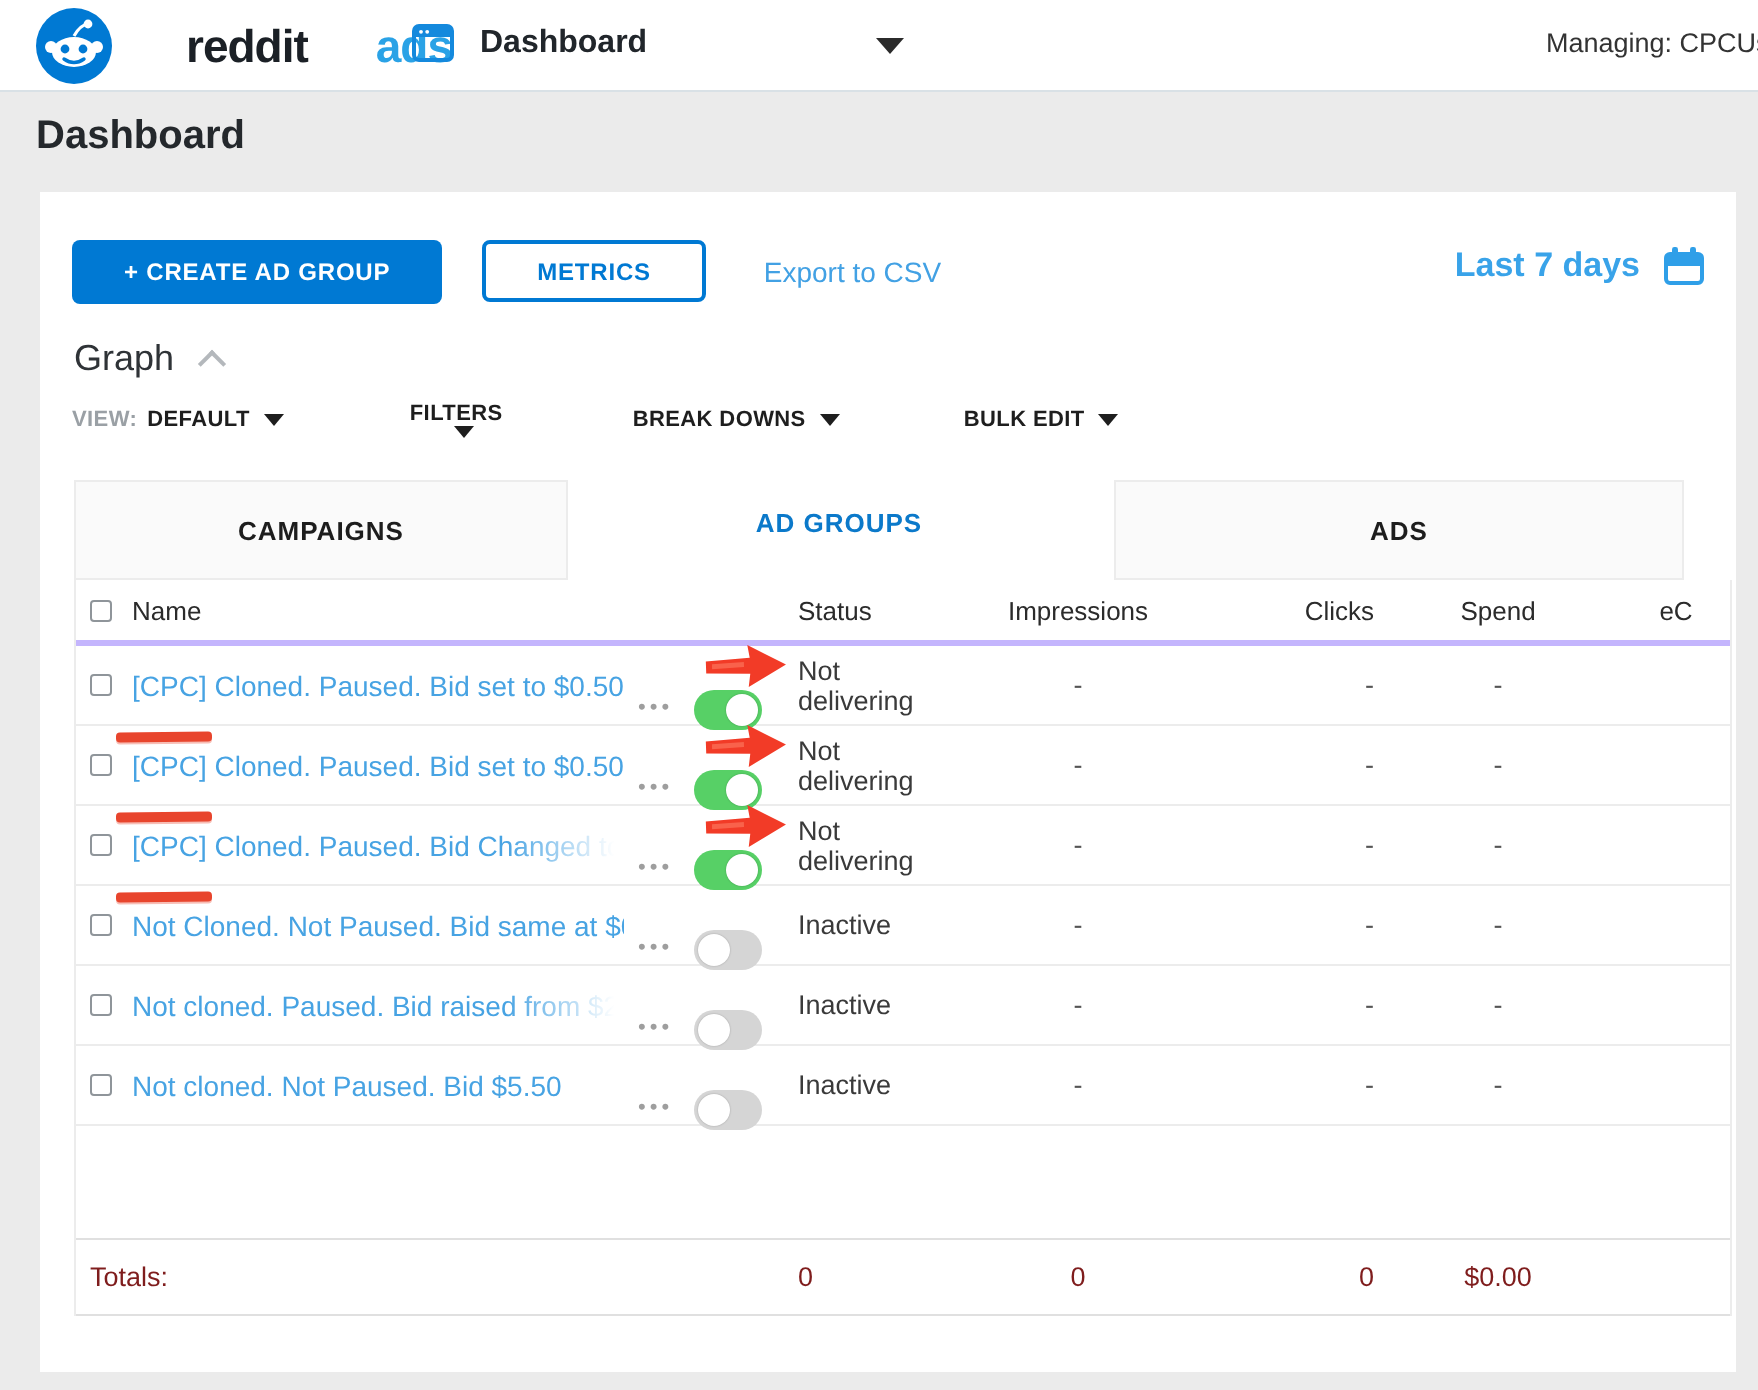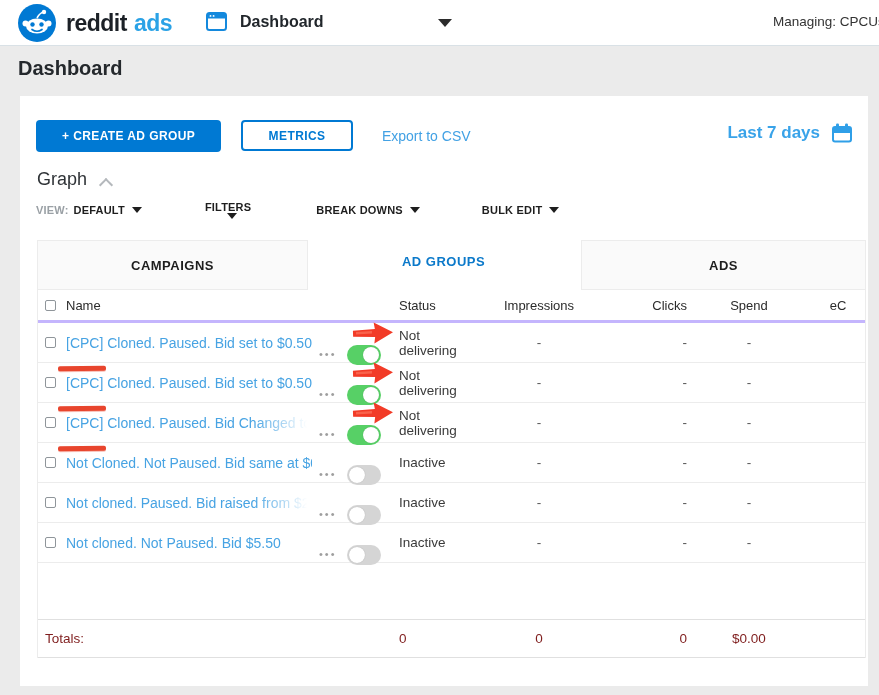--- a/index.html
+++ b/index.html
@@ -9,21 +9,21 @@
     background:#ebebeb;
     position:relative;
     overflow:hidden;
     color:#222;
   }
   
   .topbar {
     position:absolute; top:0; left:0; width:879px; height:46px;
     background:#fff; border-bottom:1px solid #d9e1e6;
   }
-  .logo { position:absolute; left:17px; top:3px; display:flex; align-items:center; }
+  .logo { position:absolute; left:17px; top:3px; display:flex; align-items:center;gap:27px; }
   .logo svg { display:block; }
   .brand-reddit { font-size:23px; font-weight:bold; color:#1b2026; margin-left:9px; letter-spacing:-0.5px; }
   .brand-ads { font-size:23px; font-weight:bold; color:#2aa2e6; margin-left:7px; letter-spacing:-0.5px; }
   .nav-picker { position:absolute; left:206px; top:12px; display:flex; align-items:center; }
   .nav-label { margin-left:13px; font-size:16px; font-weight:bold; color:#21262b; }
   .nav-caret {
     position:absolute; left:438px; top:19px;
     width:0; height:0;
     border-left:7px solid transparent; border-right:7px solid transparent;
     border-top:8px solid #2b2b2b;
@@ -49,21 +49,21 @@
     height:31px; padding:0 26px; background:#fff; color:#0079d3;
     font-size:12px; font-weight:bold; letter-spacing:0.4px;
     border:2px solid #0079d3; border-radius:4px; cursor:pointer;
     margin-left:15px; vertical-align:top; font-family:inherit;
   }
   .export-link { margin-left:24px; font-size:14px; color:#42a1e4; text-decoration:none; line-height:32px; display:inline-block; vertical-align:top; cursor:pointer; }
   .daterange { position:absolute; right:0; top:3px; display:flex; align-items:center; cursor:pointer; }
   .daterange-label { font-size:17px; font-weight:bold; color:#39a3e9; margin-right:12px;text-align:right; }
 
   
-  .graph-row { position:absolute; top:73px; left:17px; display:flex; align-items:flex-end; }
+  .graph-row { position:absolute; top:73px; left:17px; display:flex; align-items:center; }
   .graph-title { font-size:18px; color:#2f3337; }
   .graph-chevron {
     width:10px; height:10px; margin-left:14px; margin-top:4px;
     border-left:2px solid #b4b8bc; border-top:2px solid #b4b8bc;
     transform:rotate(45deg); cursor:pointer;
   }
 
   
   .filter-row { position:absolute; top:105px; left:16px; display:flex; align-items:center; font-size:11px; font-weight:bold; letter-spacing:0.2px; }
   .view-label { color:#9aa0a5; margin-right:5px; }
@@ -78,21 +78,21 @@
   .dd-bulkedit { margin-left:62px; }
 
   
   .tabs { position:absolute; top:136px; left:17px; width:829px; height:58px; display:flex; align-items:flex-end; }
   .tab {
     height:50px; display:flex; align-items:center; justify-content:center;
     background:#fafafa; border:1px solid #ececec;
     font-size:13px; font-weight:bold; letter-spacing:0.5px; color:#1d1d1d;
     cursor:pointer;
   }
-  .tab-campaigns { width:271px; }
+  .tab-campaigns { width:247px; }
   .tab-adgroups { width:269px; margin-left:1px; }
   .tab-ads { width:285px; margin-left:3px; }
   .tab.active { height:58px; background:#fff; border:none; color:#0b79ca; }
 
   
   .table { position:absolute; top:194px; left:17px; width:829px; border-left:1px solid #ececec; border-right:1px solid #ececec; }
   .thead { display:flex; align-items:center; height:33px; border-bottom:3px solid #c4b5fd; font-size:13px; color:#2b2b2b; }
   .col-name   { width:361px; display:flex; align-items:center; position:relative; }
   .col-status { width:78px;  text-align:left; }
   .col-imp    { width:124px; text-align:center; }

